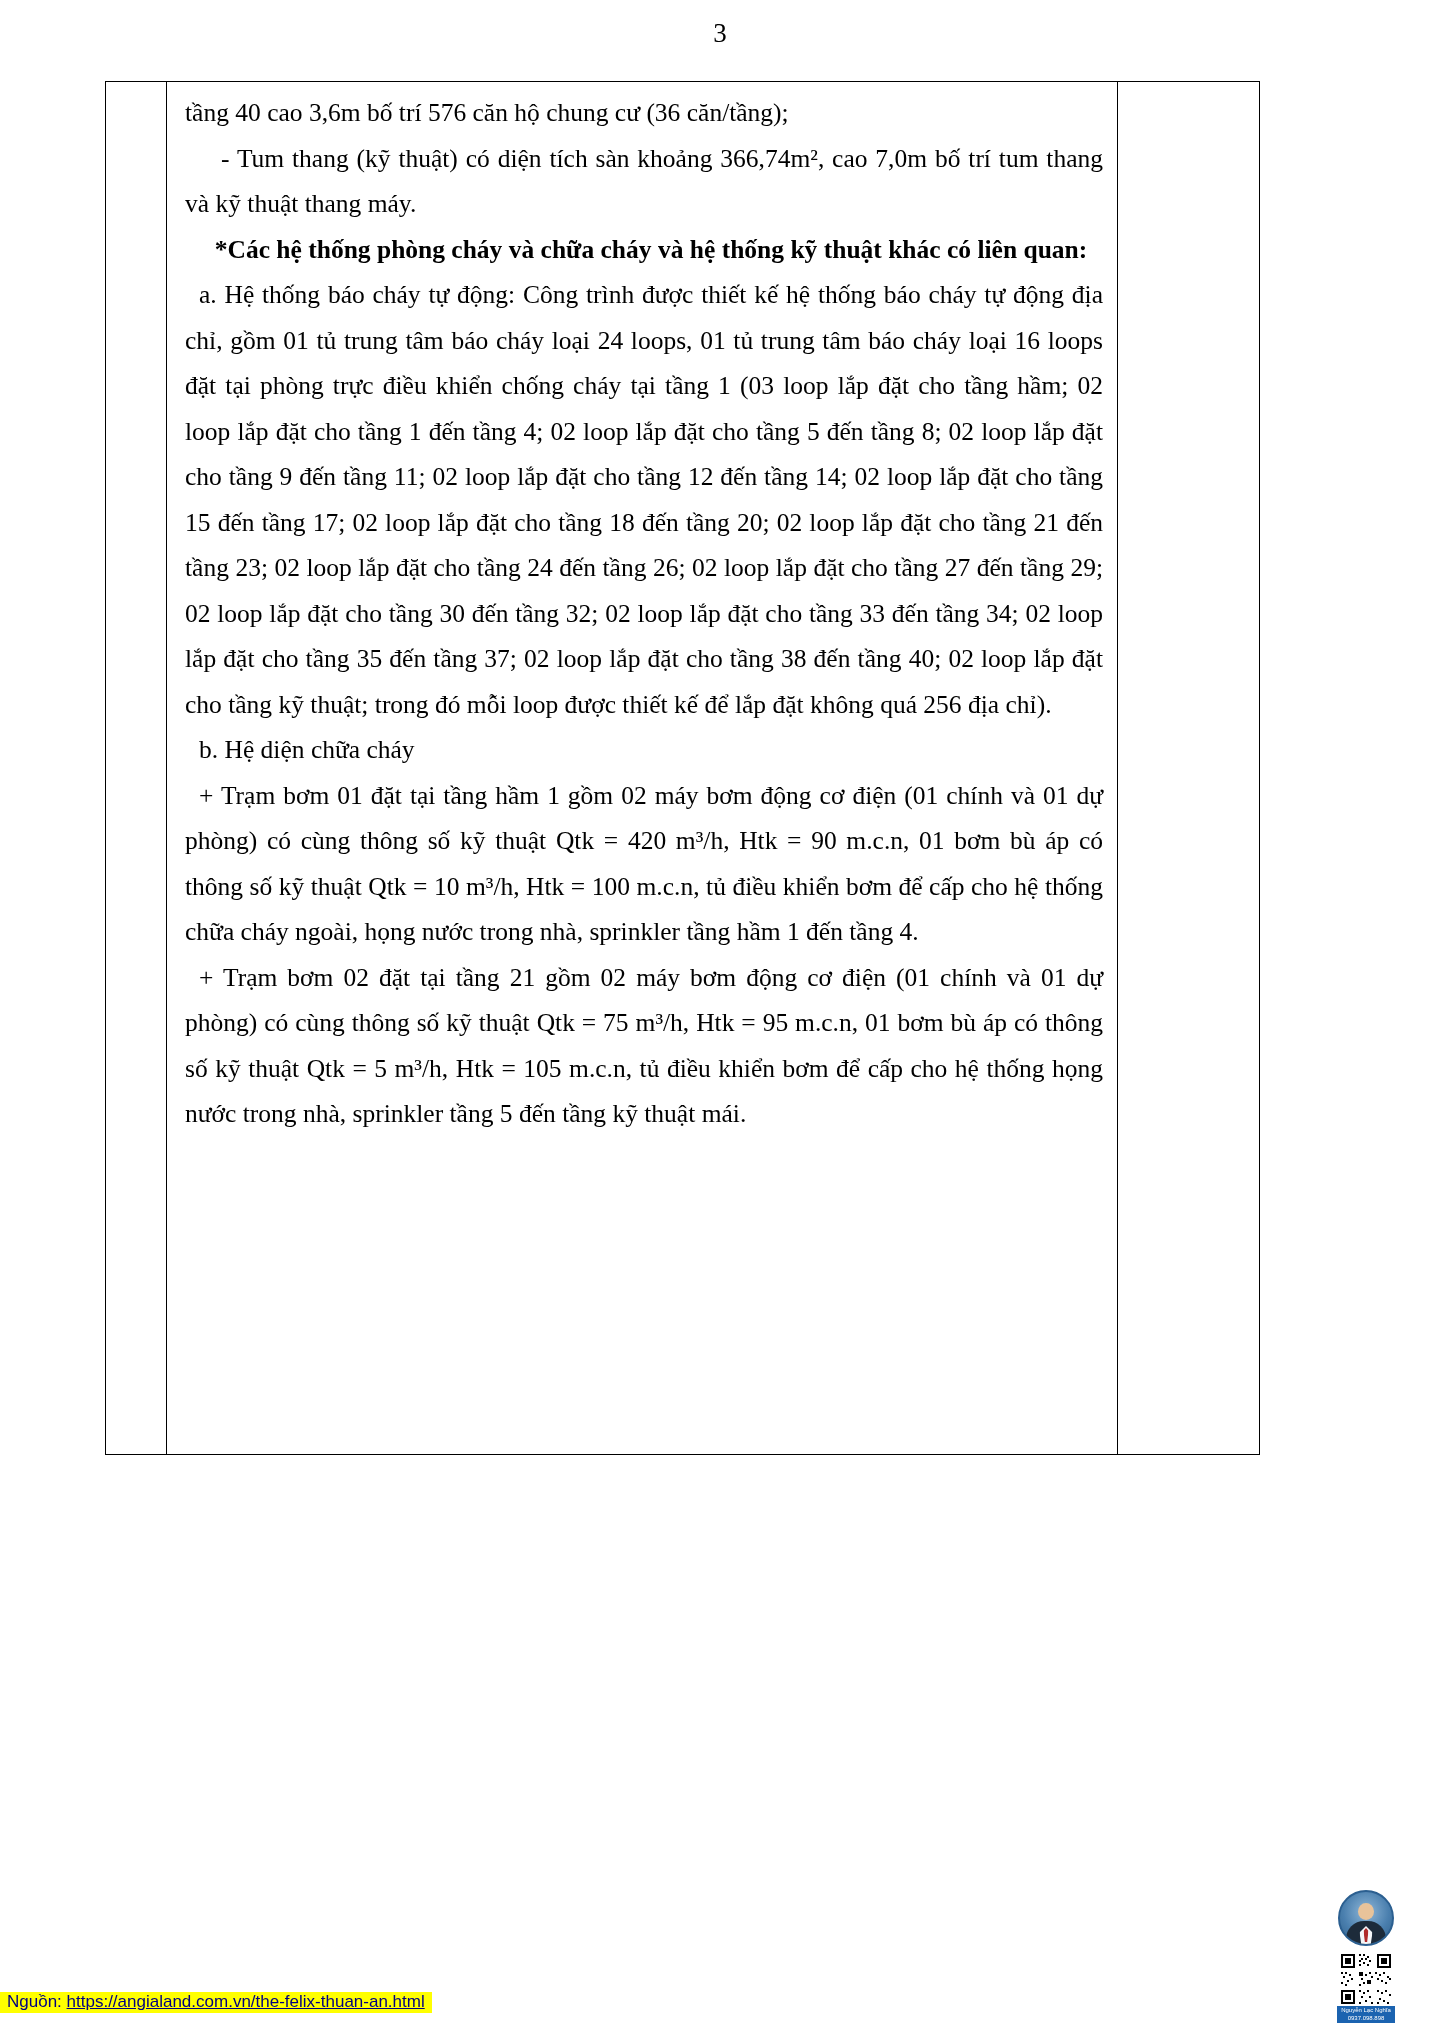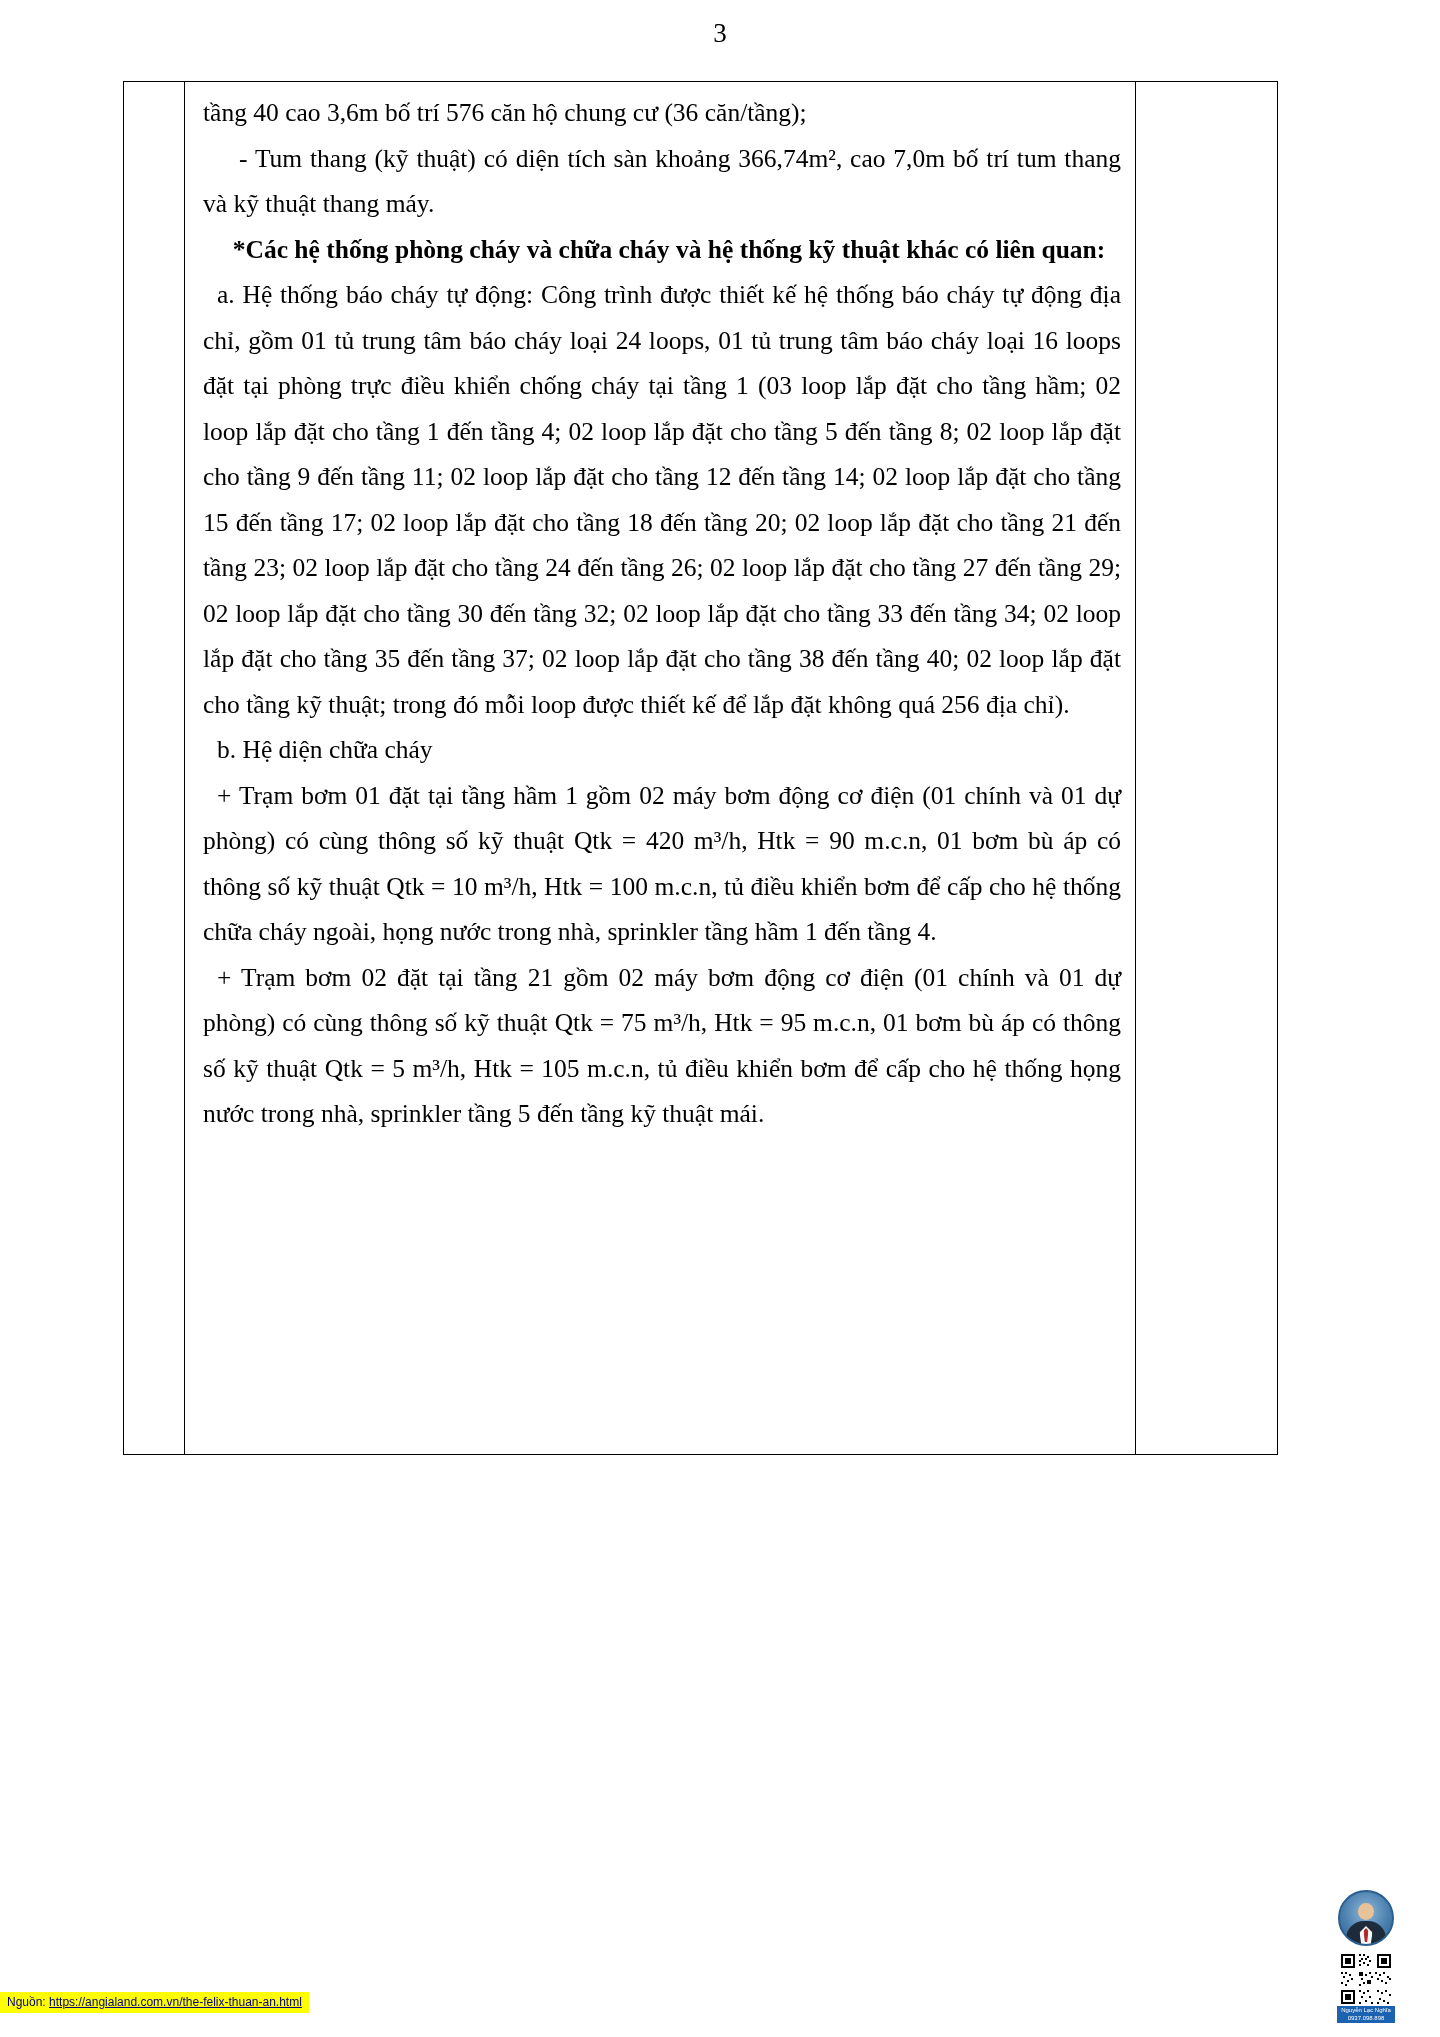--- a/index.html
+++ b/index.html
@@ -26,21 +26,21 @@
     text-align: center;
     font-size: 27px;
     font-family: "Liberation Serif", "DejaVu Serif", serif;
     line-height: 1;
     letter-spacing: 0;
   }
 
   
   .doc-table {
     position: absolute;
-    left: 123px;
+    left: 105px;
     top: 81px;
     width: 1155px;
     height: 1374px;
     border: 1.6px solid #000;
     display: flex;
     background: #fff;
   }
   .col-narrow {
     width: 61px;
     border-right: 1.6px solid #000;
@@ -79,21 +79,21 @@
   p.nojust { text-align: left; }
 
   
   .source-bar {
     position: absolute;
     left: 0;
     bottom: 24px;
     background: #ffff00;
     color: #000080;
     font-family: "Liberation Sans", "DejaVu Sans", sans-serif;
-    font-size: 12px;
+    font-size: 17px;
     line-height: 16px;
     padding: 2px 7px 3px 7px;
     white-space: nowrap;
   }
   .source-bar a { color: #000080; text-decoration: underline; }
 
   
   .brand {
     position: absolute;
     right: 28px;

